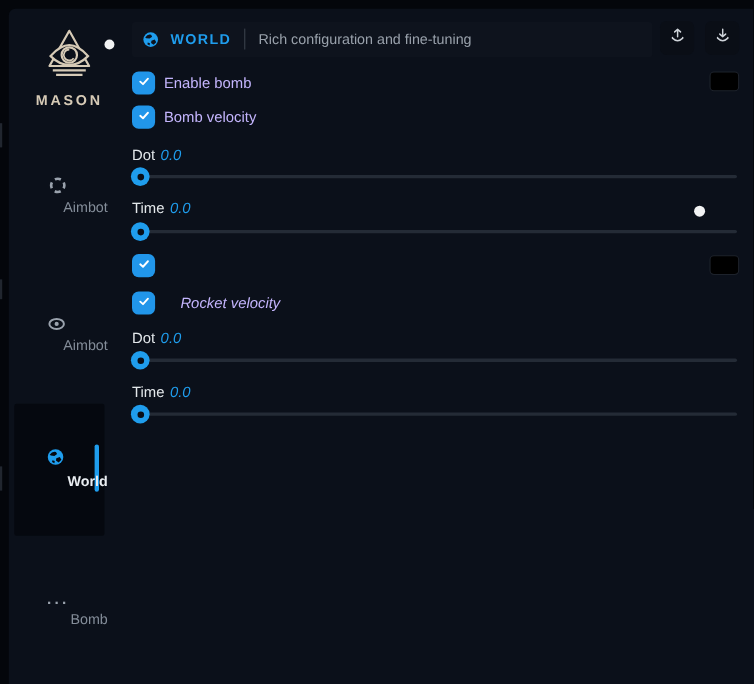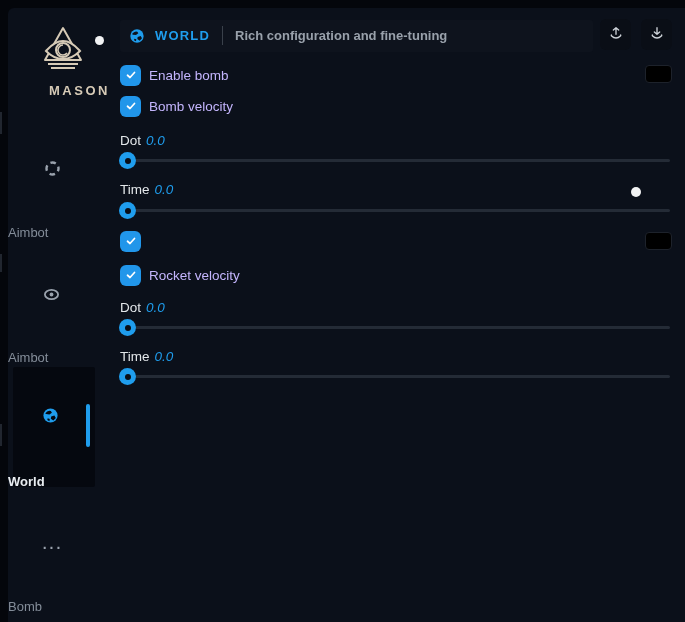--- a/index.html
+++ b/index.html
@@ -6,34 +6,34 @@
   body{width:685px;height:622px;font-family:"Liberation Sans",sans-serif;-webkit-font-smoothing:antialiased;}
   .stage{position:relative;width:685px;height:622px;background:#04060b;overflow:hidden;}
   .window{position:absolute;left:8px;top:8px;right:0;bottom:0;background:#0b101a;border-top-left-radius:6px;}
   .abs{position:absolute;}
 
   
   .edge-tick{position:absolute;left:0;width:2px;background:#3a424f;opacity:.55;}
 
   
   .logo-wrap{left:36px;top:24px;width:54px;height:54px;}
-  .logo-text{left:24px;top:83px;width:110px;text-align:left;color:#d6cab6;font-size:13px;font-weight:bold;letter-spacing:2.5px;padding-left:25px;}
-  .nav-label{left:8px;width:90px;text-align:left;color:#848d99;font-size:13px;margin-top:44px;}
+  .logo-text{left:8px;top:83px;width:110px;text-align:center;color:#d6cab6;font-size:13px;font-weight:bold;letter-spacing:2.5px;}
+  .nav-label{left:8px;width:90px;text-align:right;color:#848d99;font-size:13px;}
   .nav-icon{width:17px;height:17px;}
   .active-box{left:13px;top:367px;width:82px;height:120px;background:#05080f;border-radius:2px;}
   .active-bar{left:86px;top:404px;width:4px;height:43px;background:#1f9ded;border-radius:2px;}
   .nav-label.active{color:#e9edf1;font-weight:bold;}
   .dots-icon{left:8px;top:536px;width:90px;text-align:center;color:#9aa2ad;font-size:14px;letter-spacing:3px;font-weight:bold;}
 
   
   .header-bar{left:120px;top:20px;width:473px;height:32px;background:#0e131d;border-radius:3px;}
   .header-globe{left:129px;top:28px;width:16px;height:16px;}
   .header-title{left:155px;top:20px;height:32px;line-height:32px;color:#1f9ded;font-size:13px;font-weight:bold;letter-spacing:1.2px;}
   .header-divider{left:222px;top:26px;width:1px;height:19px;background:#3a414b;}
-  .header-subtitle{left:235px;top:20px;height:32px;line-height:32px;color:#99a1ab;font-size:13px;font-weight:bold;}
+  .header-subtitle{left:235px;top:20px;height:32px;line-height:32px;color:#99a1ab;font-size:13px;}
   .icon-btn{top:19px;width:31px;height:31px;background:#0a0e16;border-radius:6px;display:flex;align-items:center;justify-content:center;}
   .icon-btn svg{width:16px;height:16px;}
 
   
   .cursor-dot{background:#f2f3f4;border-radius:50%;}
 
   
   .checkbox{width:21px;height:21px;background:#2196ea;border-radius:6px;display:flex;align-items:center;justify-content:center;}
   .checkbox svg{width:12px;height:12px;}
   .cb-label{color:#c4b5fd;font-size:13.5px;height:21px;line-height:21px;}
@@ -168,21 +168,21 @@
   </div>
   <div class="abs swatch" style="left:645px;top:232px;"></div>
 
   <div class="abs checkbox" style="left:120px;top:265px;">
     <span>
       <svg viewBox="0 0 24 24" fill="none" stroke="#fff" stroke-width="3.4" stroke-linecap="round" stroke-linejoin="round">
           <path d="M5 12.5 L10 17 L19 7"></path>
         </svg>
     </span>
   </div>
-  <div class="abs cb-label" style="left:149px;top:265px;">Rocket velocity</div>
+  <div class="abs cb-label" style="left:164px;top:265px;font-style:italic;">Rocket velocity</div>
 
   <div class="abs slider-label" style="left:120px;top:300px;">
     <span>Dot</span><span class="val">0.0</span>
   </div>
   <div class="abs track" style="left:120px;top:326px;"></div>
   <div class="abs handle" style="left:119px;top:319px;"></div>
 
   <div class="abs slider-label" style="left:120px;top:349px;">
     <span>Time</span><span class="val">0.0</span>
   </div>

